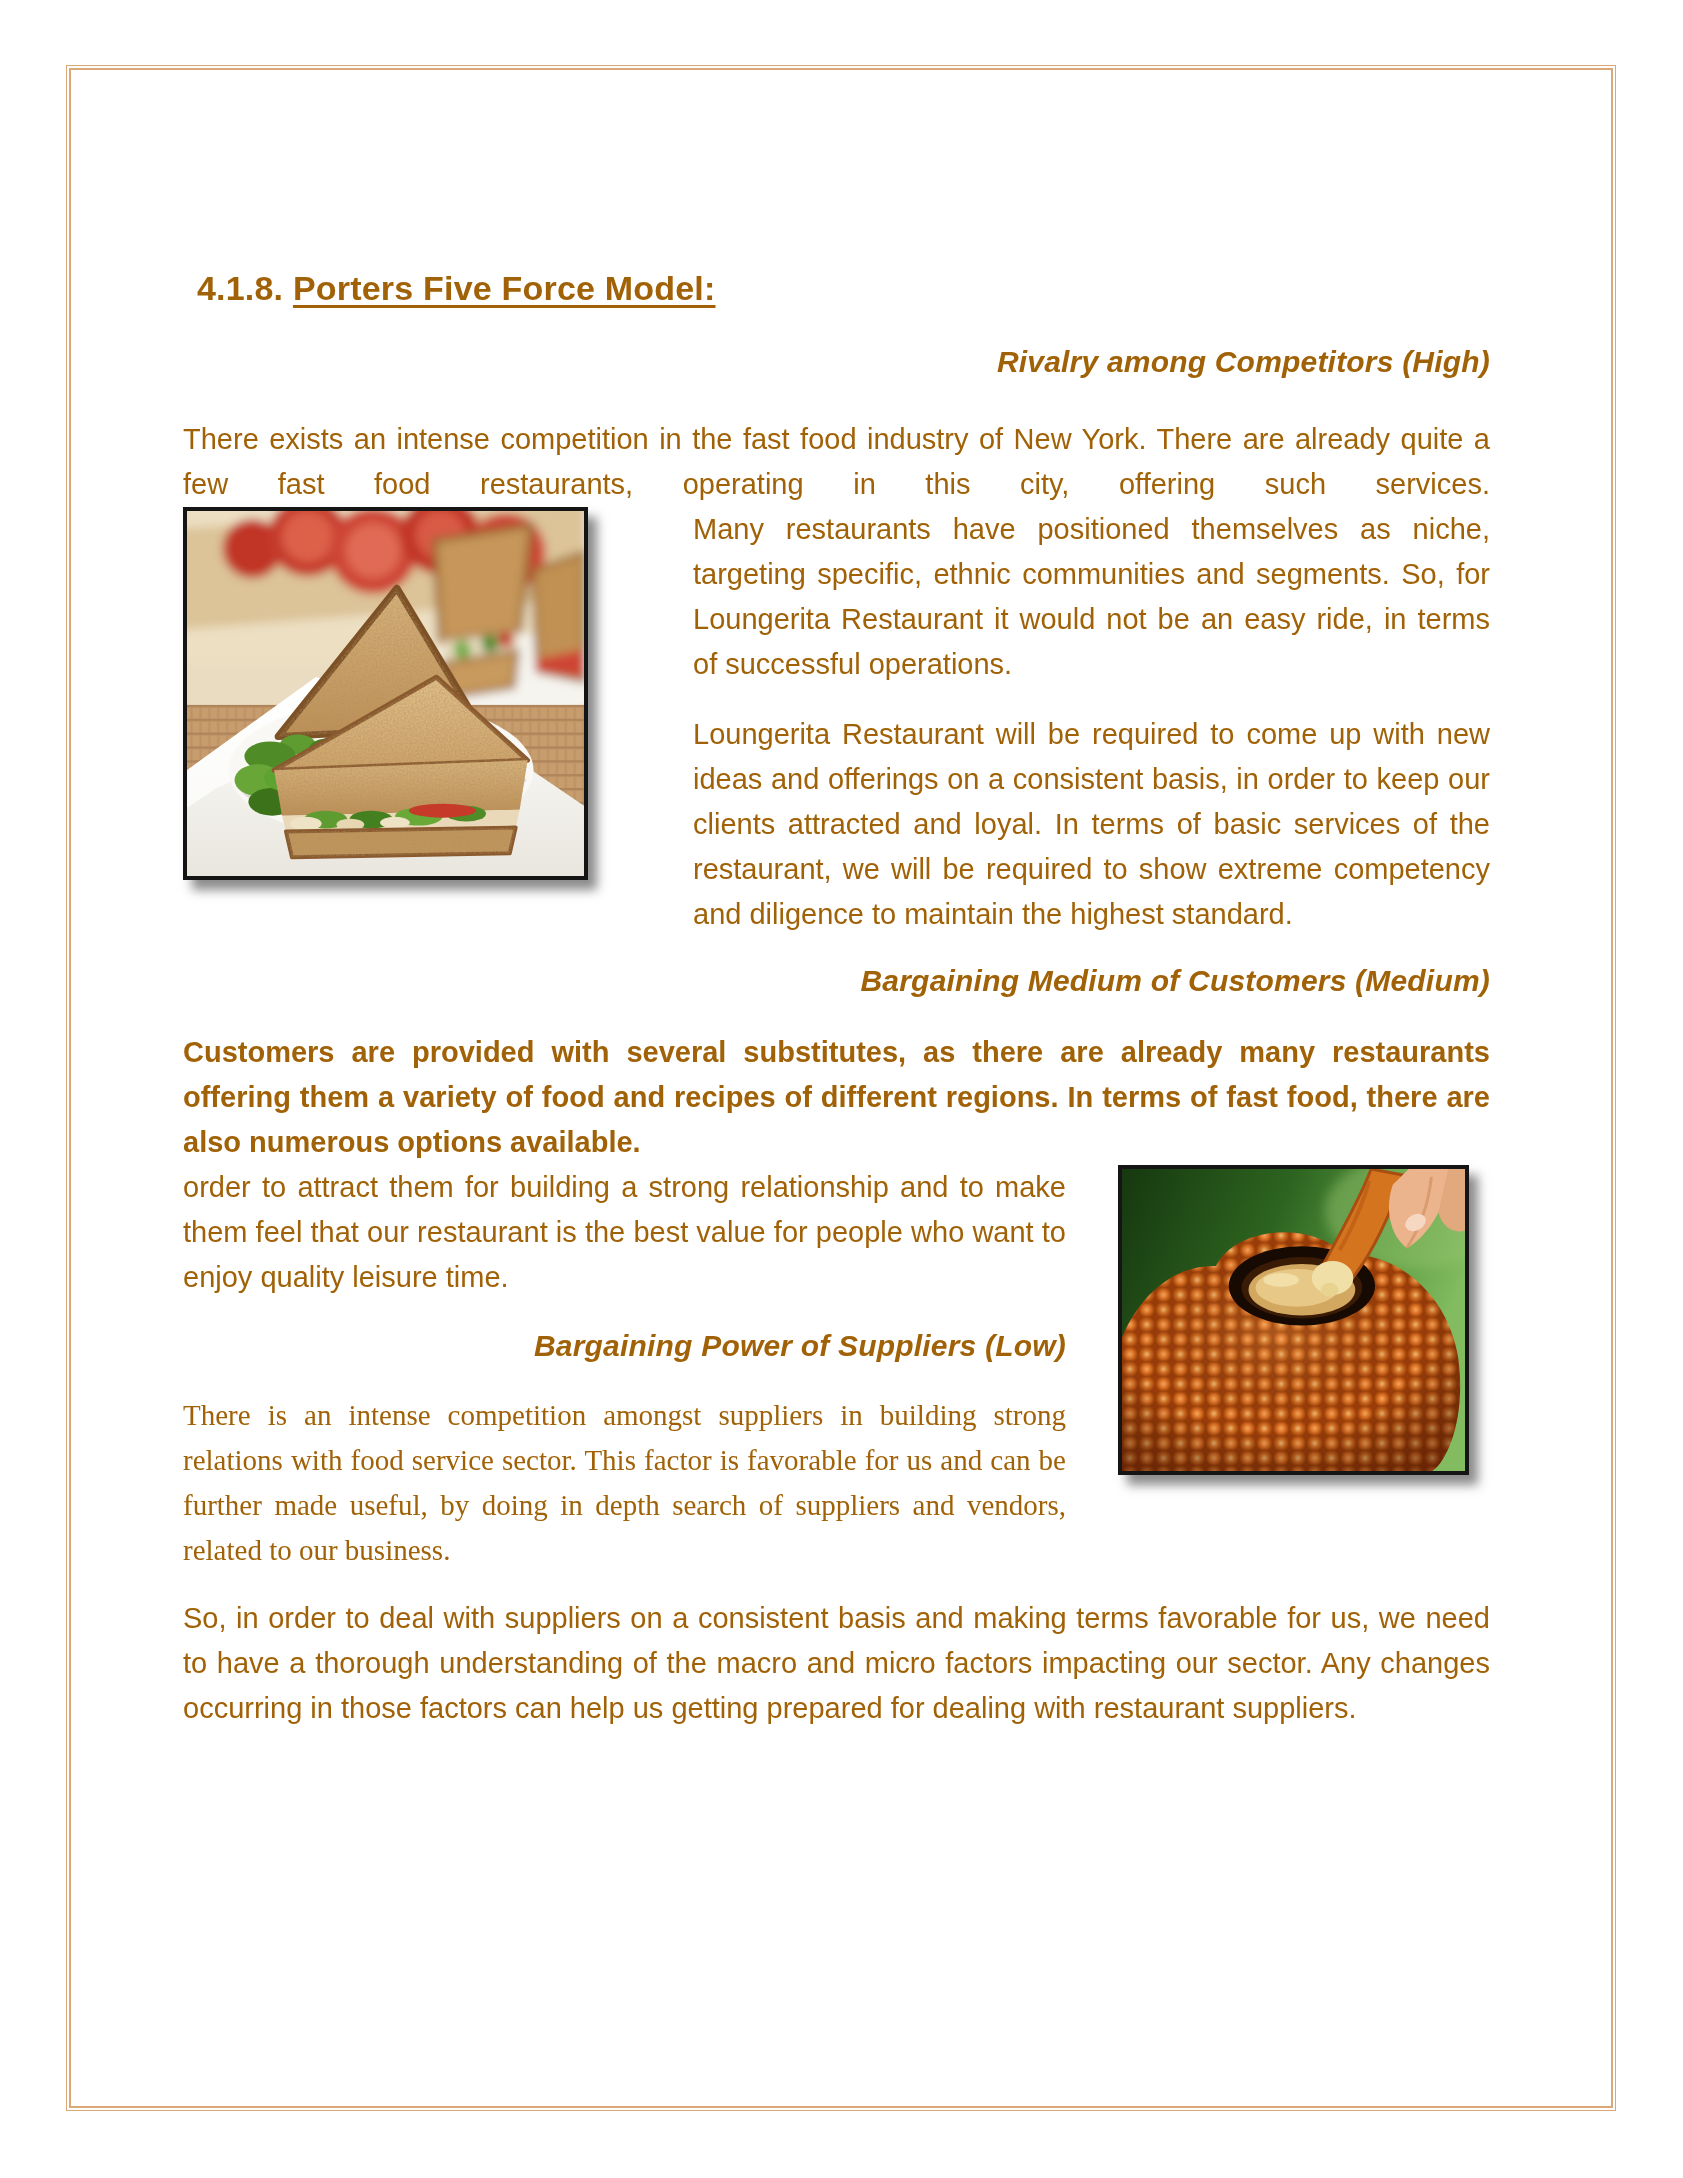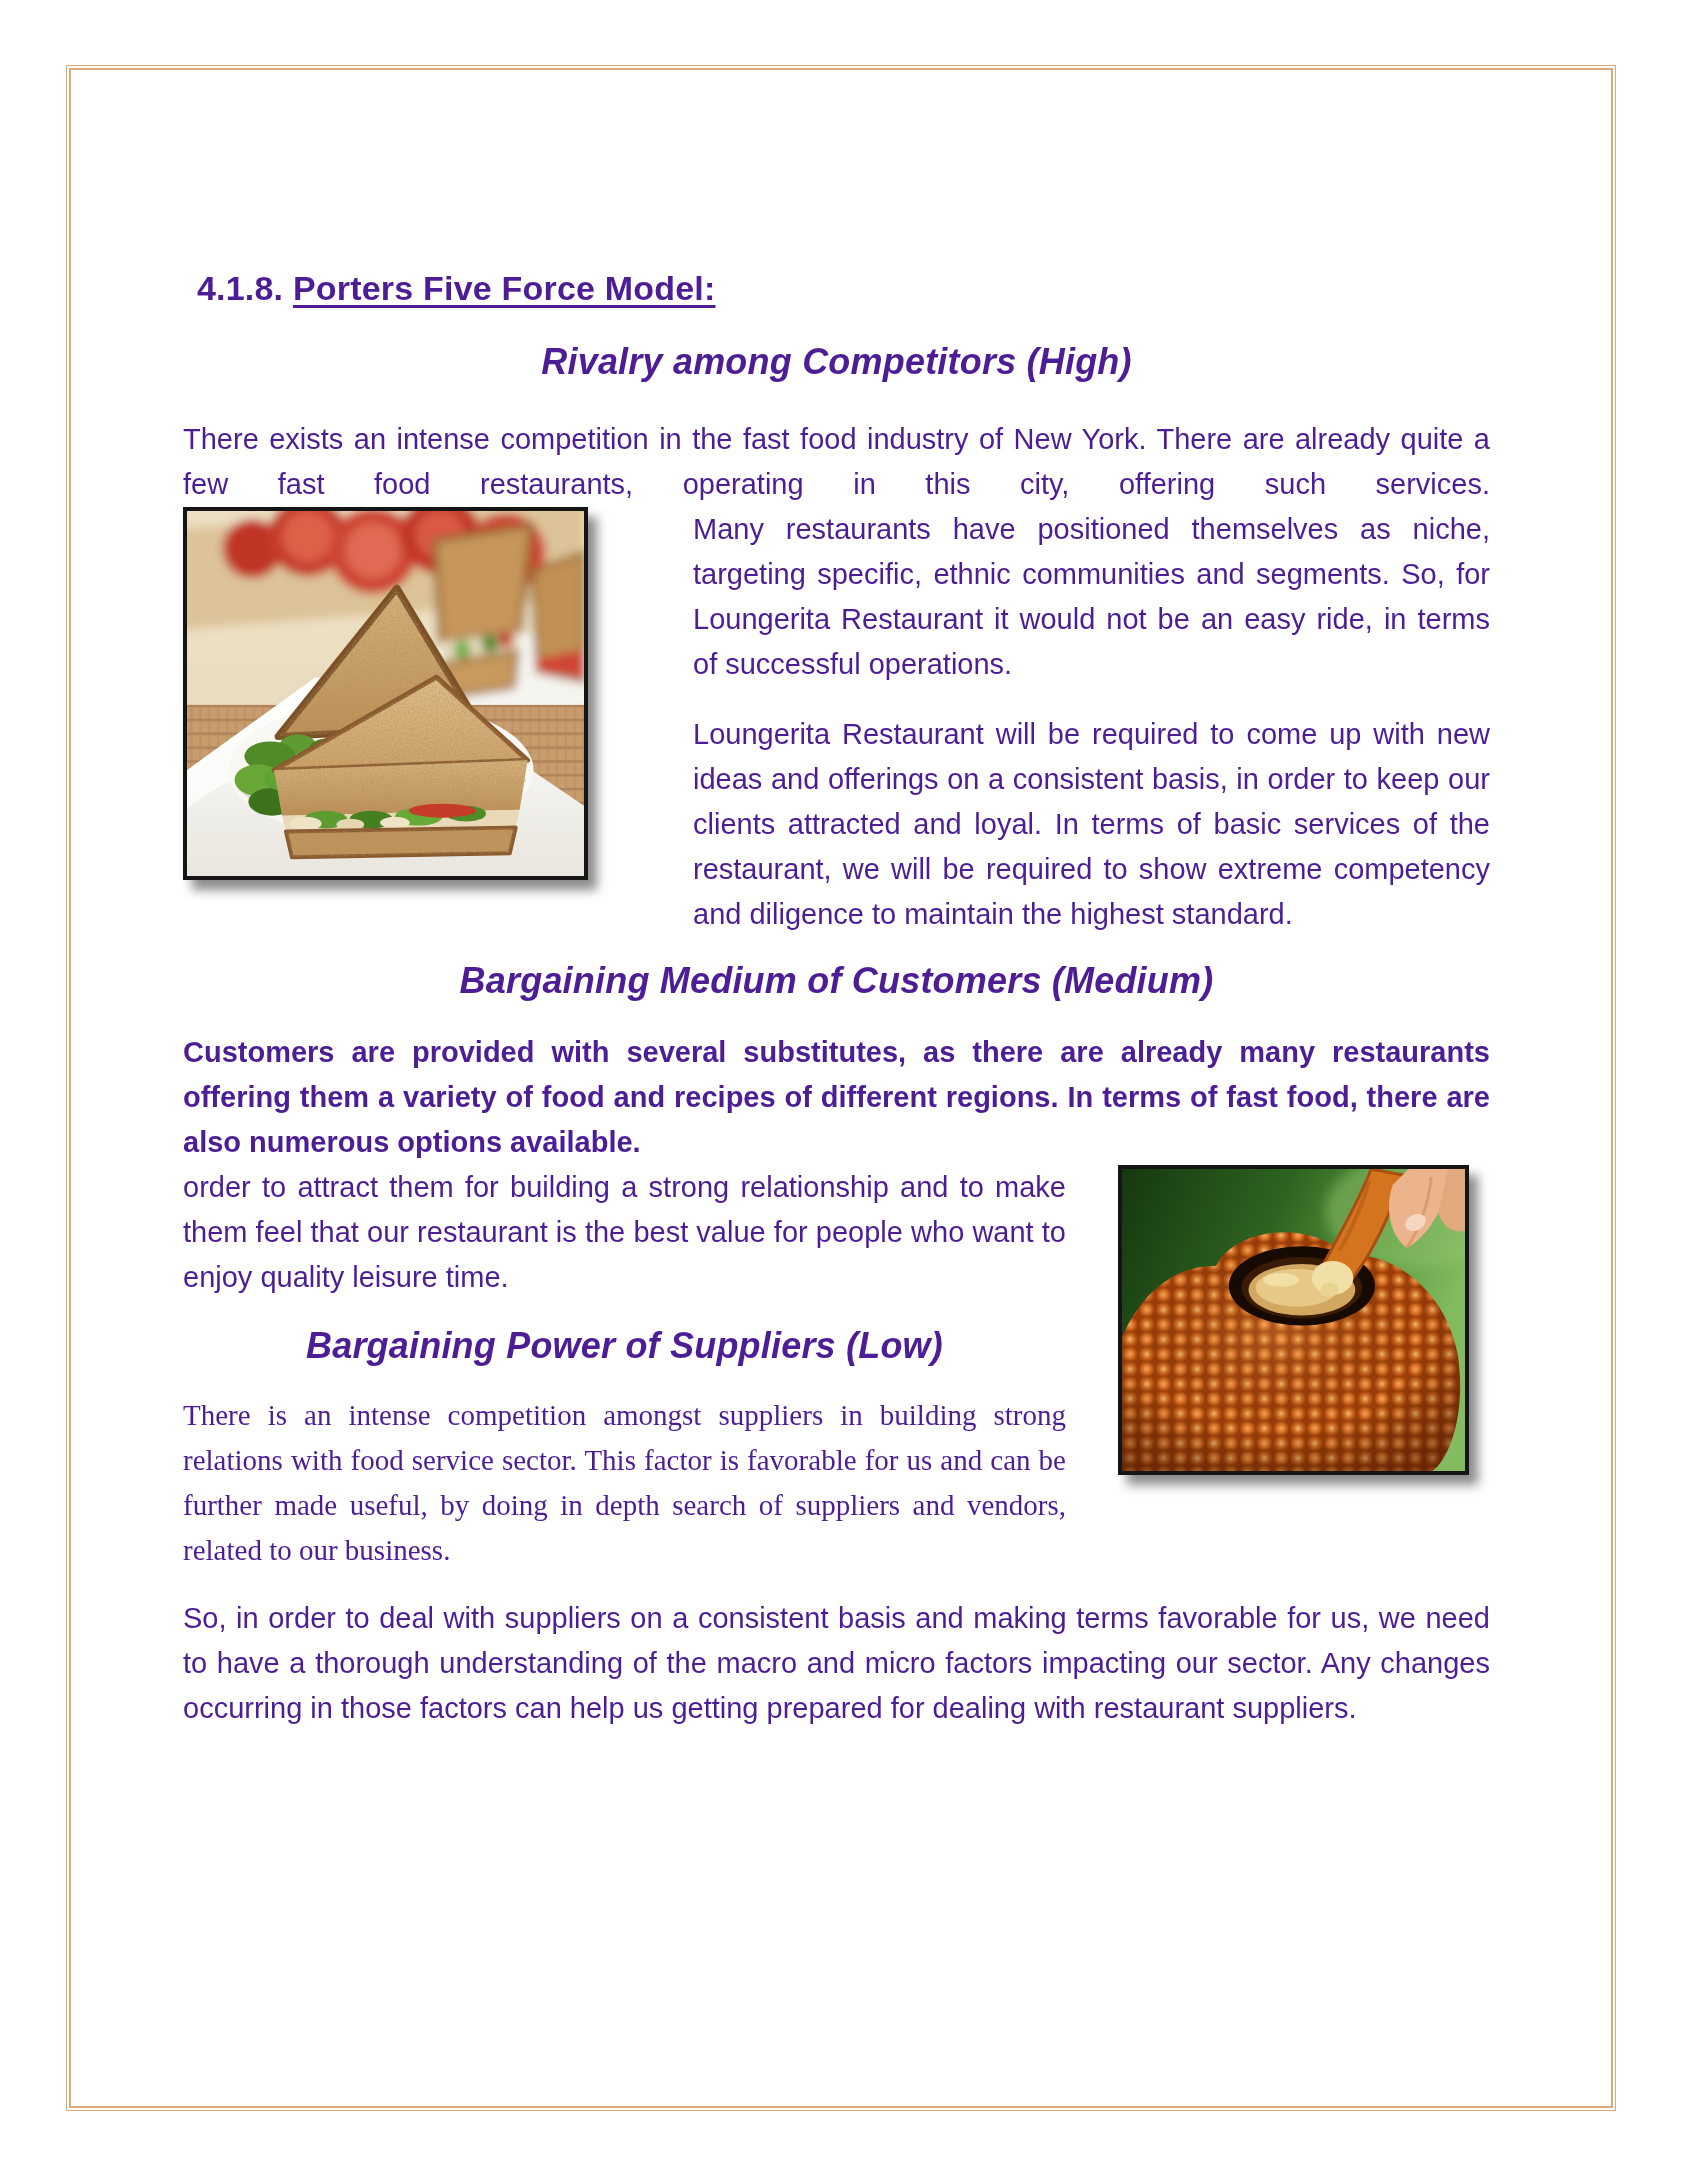--- a/index.html
+++ b/index.html
@@ -1,38 +1,38 @@
 <!DOCTYPE html>
 <html><head>
 <meta charset="utf-8">
 <style>
   html,body { margin:0; padding:0; background:#ffffff; }
   .page {
     position:relative; width:1683px; height:2178px; background:#ffffff;
-    font-family:"Liberation Sans", sans-serif; color:#4c1d95; overflow:hidden;
+    font-family:"Liberation Sans", sans-serif; color:#a16207; overflow:hidden;
   }
   
   .page-frame {
     position:absolute; left:66px; top:65px; width:1550px; height:2046px;
     border:1px solid #DDA877; padding:2px; box-sizing:border-box;
   }
   .page-frame-inner { width:100%; height:100%; border:2px solid #DDA877; box-sizing:border-box; }
 
   .content {
     position:absolute; left:183px; top:0; width:1307px;
     font-size:29px; line-height:45px; text-align:justify;
   }
   h1 {
     margin:268px 0 0 14px; font-size:34px; line-height:40px; font-weight:bold;
     text-align:left; letter-spacing:0.2px;
   }
   h1 .u { text-decoration:underline; text-decoration-thickness:3px; text-underline-offset:5px; }
   h2 {
-    font-size:36px; line-height:36px; font-weight:bold; font-style:italic;
-    text-align:center; margin:0; letter-spacing:0.2px;
+    font-size:30px; line-height:36px; font-weight:bold; font-style:italic;
+    text-align:right; margin:0; letter-spacing:0.2px;
   }
   p { margin:0; }
   .stretch { text-align-last:justify; }
 
   .h2-rivalry   { margin-top:36px; }
   .p-intro      { margin-top:37px; }
   .row          { display:flex;gap:32px; }
   .col-img      { width:478px; flex:none; }
   .col-text     { flex:1; }
   .p-second     { margin-top:25px; }

